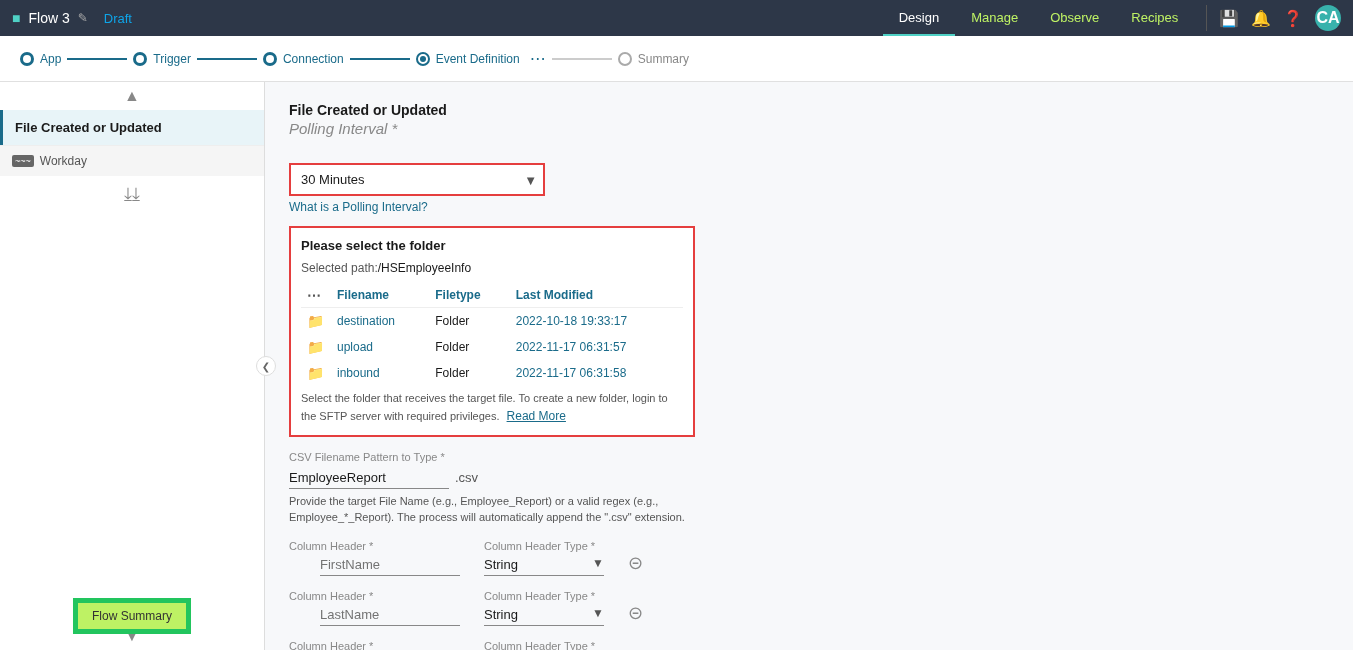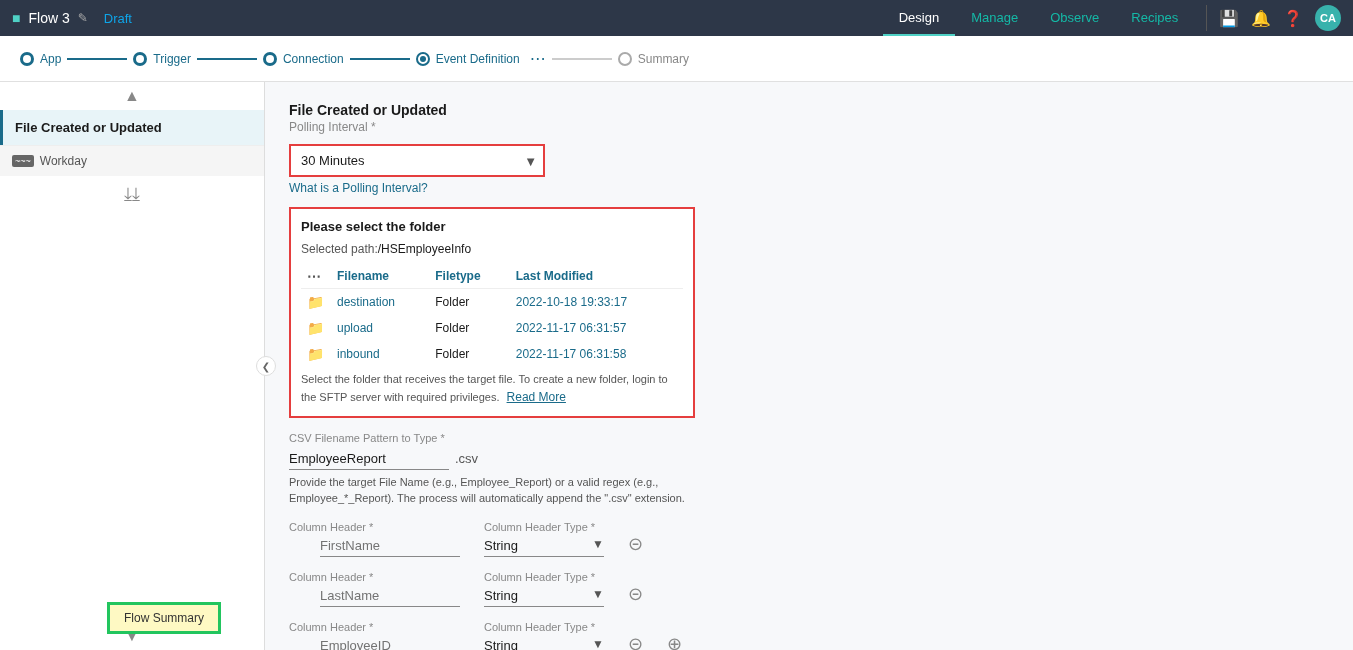--- a/index.html
+++ b/index.html
@@ -32,21 +32,21 @@
       font-size: 13px;
       margin-left: 8px;
     }
     .top-nav-right {
       margin-left: auto;
       display: flex;
       align-items: center;
       gap: 0;
     }
     .nav-tab {
-      color: #14b8a6;
+      color: #bef264;
       padding: 0 16px;
       height: 36px;
       display: flex;
       align-items: center;
       font-size: 13px;
       cursor: pointer;
       border-bottom: 2px solid transparent;
     }
     .nav-tab.active {
       color: #fff;
@@ -72,21 +72,21 @@
     }
     .avatar {
       width: 26px;
       height: 26px;
       background: #38b2ac;
       border-radius: 50%;
       display: flex;
       align-items: center;
       justify-content: center;
       color: #fff;
-      font-size: 11px;
+      font-size: 16px;
       font-weight: bold;
       cursor: pointer;
     }
 
     
     .main-layout {
       display: flex;
       flex: 1;
       overflow: hidden;
     }
@@ -161,28 +161,27 @@
       cursor: pointer;
       font-size: 10px;
       color: #666;
       z-index: 10;
     }
     .flow-summary-btn {
       position: absolute;
       bottom: 16px;
       left: 50%;
       transform: translateX(-50%);
-      background: #fef9c3;
-      border: 3px solid #22c55e;
+      background: #bef264;
+      border: 5px solid #22c55e;
       color: #333;
       padding: 6px 14px;
       font-size: 12px;
       cursor: pointer;
       white-space: nowrap;
-      margin-left: 32px;
     }
 
     
     .steps-bar {
       background: #fff;
       border-bottom: 1px solid #e0e0e0;
       padding: 0 20px;
       height: 46px;
       display: flex;
       align-items: center;
@@ -243,23 +242,24 @@
       background: #f7f8fa;
     }
 
     .section-title {
       font-size: 14px;
       font-weight: 600;
       color: #1a1a1a;
       margin-bottom: 2px;
     }
     .section-subtitle {
-      font-size: 12px;
+      font-size: 15px;
       color: #888;
-      margin-bottom: 10px;
+      margin-bottom: 26px;
+      font-style: italic;
     }
 
     
     .dropdown-wrap {
       position: relative;
       display: inline-block;
       width: 256px;
     }
     .dropdown-select {
       width: 100%;

